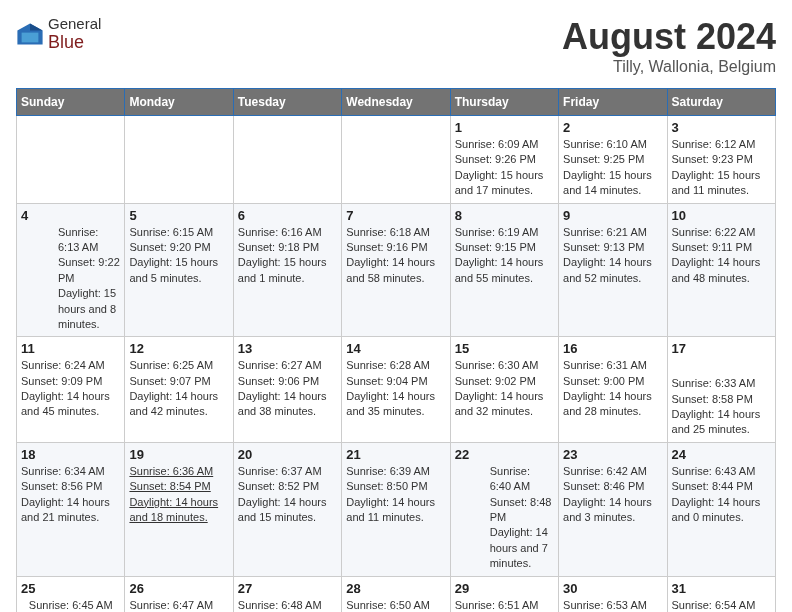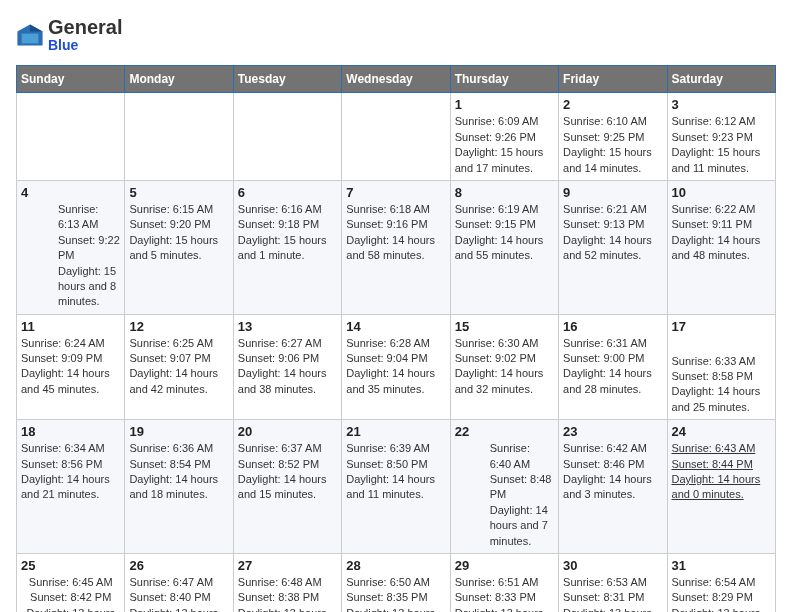--- a/index.html
+++ b/index.html
@@ -20,28 +20,28 @@
       display: flex;
       align-items: center;
       gap: 4px;
     }
     .logo-text {
       display: flex;
       flex-direction: column;
       line-height: 1.1;
     }
     .logo-general {
-      font-size: 20px;
-      font-weight: bold;
+      font-size: 15px;
+      font-weight: normal;
       color: #333;
     }
     .logo-blue {
-      font-size: 14px;
-      font-weight: bold;
-      color: #1d4ed8;
+      font-size: 18px;
+      font-weight: normal;
+      color: #7f1d1d;
     }
     .logo-icon {
       width: 28px;
       height: 28px;
     }
     .title-block {
       text-align: right;
     }
     .month-title {
       font-size: 36px;
@@ -100,20 +100,24 @@
     <svg class="logo-icon" viewBox="0 0 40 40">
       <polygon points="20,5 38,15 38,35 2,35 2,15" fill="#2a6db5"></polygon>
       <polygon points="20,5 38,15 20,15" fill="#1a4d8a"></polygon>
       <rect x="8" y="18" width="24" height="14" fill="#4a9fd5"></rect>
     </svg>
     <div class="logo-text">
       <span class="logo-general">General</span>
       <span class="logo-blue">Blue</span>
     </div>
   </div>
+  <div class="title-block">
+    <div class="month-title">August 2024</div>
+    <div class="location">Tilly, Wallonia, Belgium</div>
+  </div>
 </div>
 
 <table class="calendar">
   <thead>
     <tr>
     <th>Sunday</th>
         <th>Monday</th>
         <th>Tuesday</th>
         <th>Wednesday</th>
         <th>Thursday</th>
@@ -236,21 +240,21 @@
       </tr>
       <tr>
         <td>
           <span class="day-number">18</span>
           <div class="day-info" style="white-space: pre-line;">Sunrise: 6:34 AM
 Sunset: 8:56 PM
 Daylight: 14 hours and 21 minutes.</div>
         </td>
         <td>
           <span class="day-number">19</span>
-          <div class="day-info" style="white-space: pre-line;">Sunrise: 6:36 AM
+          <div class="day-info" style="white-space: pre-line; text-decoration: underline;">Sunrise: 6:36 AM
 Sunset: 8:54 PM
 Daylight: 14 hours and 18 minutes.</div>
         </td>
         <td>
           <span class="day-number">20</span>
           <div class="day-info" style="white-space: pre-line;">Sunrise: 6:37 AM
 Sunset: 8:52 PM
 Daylight: 14 hours and 15 minutes.</div>
         </td>
         <td>
@@ -266,21 +270,21 @@
 Daylight: 14 hours and 7 minutes.</div>
         </td>
         <td>
           <span class="day-number">23</span>
           <div class="day-info" style="white-space: pre-line;">Sunrise: 6:42 AM
 Sunset: 8:46 PM
 Daylight: 14 hours and 3 minutes.</div>
         </td>
         <td>
           <span class="day-number">24</span>
-          <div class="day-info" style="white-space: pre-line; text-decoration: underline;">Sunrise: 6:43 AM
+          <div class="day-info" style="white-space: pre-line;">Sunrise: 6:43 AM
 Sunset: 8:44 PM
 Daylight: 14 hours and 0 minutes.</div>
         </td>
       </tr>
       <tr>
         <td>
           <span class="day-number">25</span>
           <div class="day-info" style="white-space: pre-line; text-align: center;">Sunrise: 6:45 AM
 Sunset: 8:42 PM
 Daylight: 13 hours and 56 minutes.</div>

